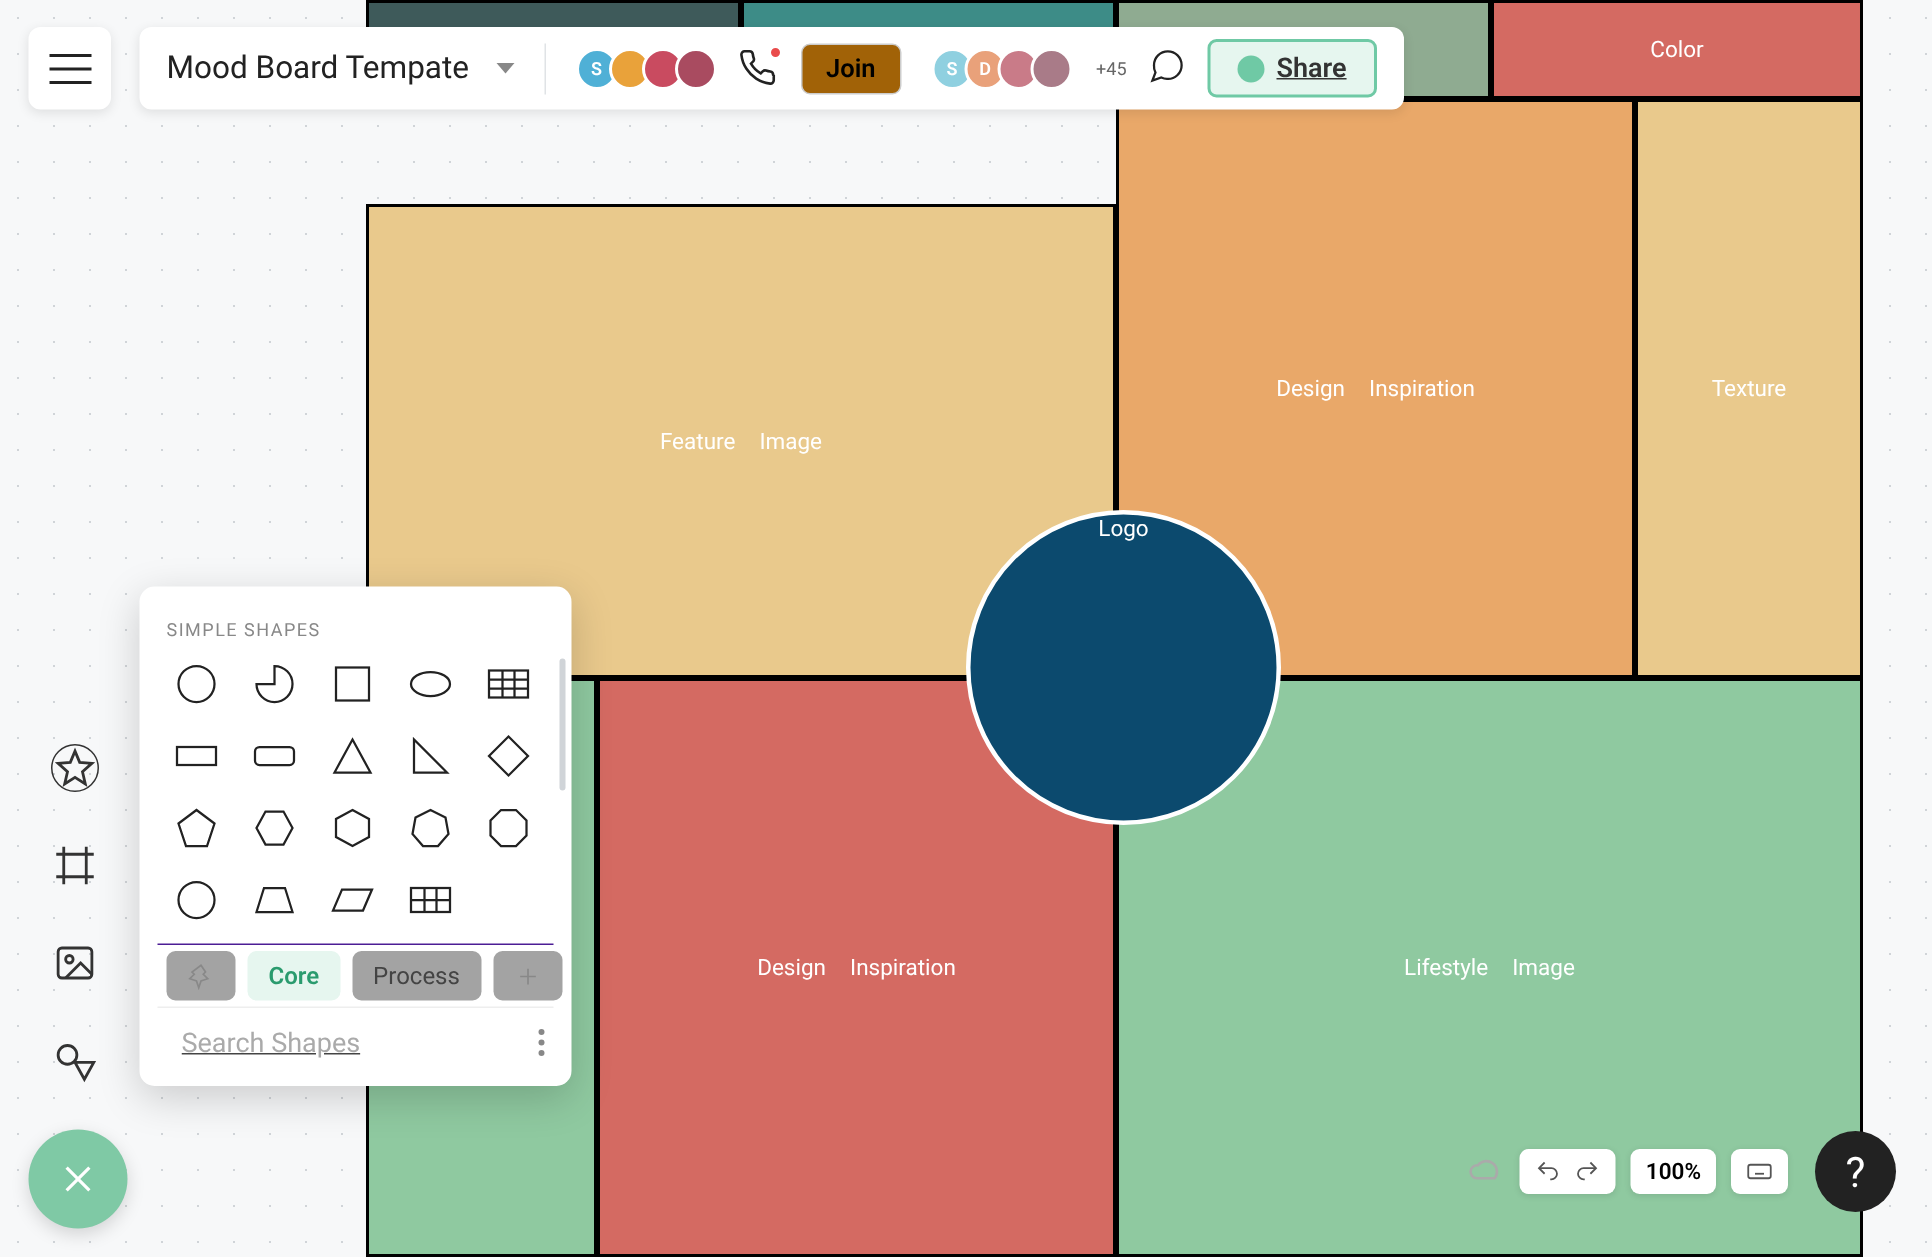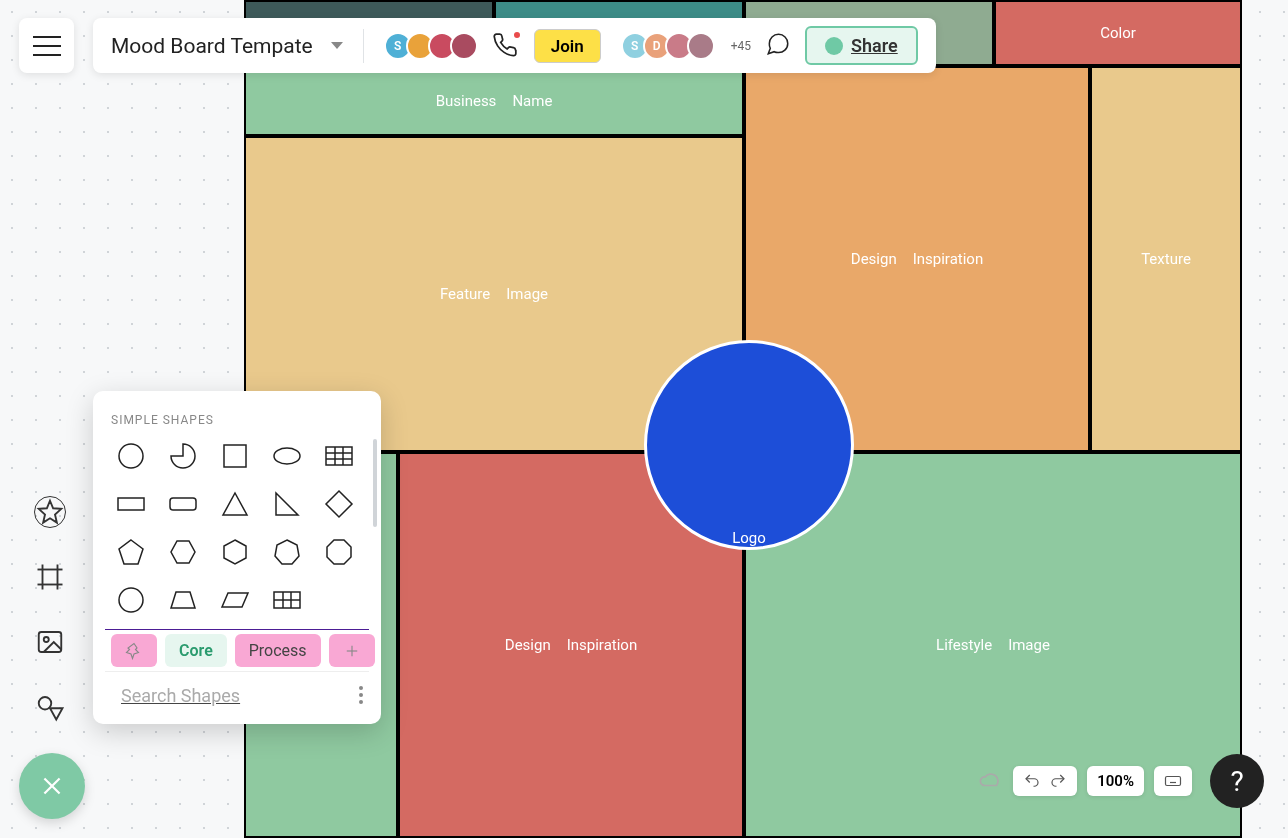--- a/index.html
+++ b/index.html
@@ -21,21 +21,21 @@
 .top-bar { position:absolute; left:93px; top:18px; height:55px; background:#fff; border-radius:8px; box-shadow:0 2px 8px rgba(0,0,0,0.1); display:flex; align-items:center; padding:0 18px; gap:14px; }
 .doc-title { font-size:21px; color:#222; }
 .dropdown-arrow { width:0; height:0; border-left:6px solid transparent; border-right:6px solid transparent; border-top:7px solid #888; margin-left:4px; }
 .vsep { width:1px; height:34px; background:#e0e3e6; margin:0 6px; }
 .avatar-row { display:flex; }
 .avatar { width:28px; height:28px; border-radius:50%; margin-left:-6px; border:2px solid #fff; display:flex; align-items:center; justify-content:center; font-size:12px; color:#fff; font-weight:600; }
 .avatar:first-child { margin-left:0; }
 .phone-wrap { position:relative; width:28px; height:28px; }
 .phone-wrap svg { width:26px; height:26px; }
 .red-dot { position:absolute; top:-2px; right:-2px; width:10px; height:10px; background:#e94b4b; border-radius:50%; border:2px solid #fff; }
-.join-btn { border:1px solid #ccc; border-radius:6px; padding:6px 16px; font-size:17px; font-weight:600; background:#fde047; cursor:pointer; }
+.join-btn { border:1px solid #ccc; border-radius:6px; padding:6px 16px; font-size:17px; font-weight:600; background:#a16207; cursor:pointer; }
 .plus-badge { font-size:12px; color:#666; margin-left:2px; }
 .comment-icon svg { width:26px; height:26px; }
 .share-btn { border:2px solid #6fc9a5; background:#e6f6ef; color:#333; border-radius:6px; padding:7px 18px; font-size:18px; font-weight:600; display:flex; align-items:center; gap:8px; cursor:pointer;text-decoration:underline; }
 .globe { width:18px; height:18px; background:#6fc9a5; border-radius:50%; display:inline-block; }
 
 
 .rail-icon { position:absolute; left:33px; width:34px; height:34px; display:flex; align-items:center; justify-content:center; cursor:pointer; }
 .rail-icon svg { width:30px; height:30px; stroke:#333; fill:none; stroke-width:1.5; }
 .rail-circle { border:1px solid #333; border-radius:50%; width:32px; height:32px; display:flex; align-items:center; justify-content:center; }
 
@@ -43,55 +43,51 @@
 .close-fab svg { width:26px; height:26px; stroke:#fff; stroke-width:2; }
 
 
 .shapes-panel { position:absolute; left:93px; top:391px; width:288px; background:#fff; border-radius:10px; box-shadow:0 8px 28px rgba(0,0,0,0.18); padding:18px 12px 10px; }
 .panel-title { font-size:12px; letter-spacing:1px; color:#888; margin:4px 0 12px 6px; }
 .shape-grid { display:grid; grid-template-columns:repeat(5,1fr); gap:14px 8px; padding:0 6px 12px; position:relative; }
 .shape-grid::after { content:""; position:absolute; right:-8px; top:0; width:4px; height:88px; background:#d0d4d8; border-radius:2px; }
 .shape-cell { width:40px; height:34px; display:flex; align-items:center; justify-content:center; cursor:pointer; }
 .shape-cell svg { width:34px; height:30px; stroke:#222; fill:none; stroke-width:1.5; }
 .tabs-row { display:flex; gap:8px; padding:4px 6px; border-top:1px solid #4c1d95; }
-.chip { padding:7px 14px; border-radius:6px; font-size:16px; background:#f9a8d4; color:#444; cursor:pointer; display:flex; align-items:center; }
+.chip { padding:7px 14px; border-radius:6px; font-size:16px; background:#a3a3a3; color:#444; cursor:pointer; display:flex; align-items:center; }
 .chip.active { background:#e6f6ef; color:#2a9b6e; font-weight:600; }
 .chip.iconchip svg { width:18px; height:18px; stroke:#888; fill:none; stroke-width:1.5; }
 .search-row { display:flex; align-items:center; gap:10px; padding:10px 6px 6px; border-top:1px solid #eee; }
 .search-row svg { width:26px; height:26px; stroke:#888; fill:none; stroke-width:1.8; }
 .search-row input { border:none; outline:none; font-size:18px; color:#444; flex:1;text-decoration:underline; }
 .search-row input::placeholder { color:#aaa; }
 .kebab { display:flex; flex-direction:column; gap:3px; cursor:pointer; }
 .kebab div { width:4px; height:4px; background:#888; border-radius:50%; }
 
 
-.logo-circle { position:absolute; width:210px; height:210px; border-radius:50%; background:#1d4ed8; border:3px solid #fff; display:flex; align-items:flex-end; justify-content:center; color:#fff; font-size:15px; }
+.logo-circle { position:absolute; width:210px; height:210px; border-radius:50%; background:#0c4a6e; border:3px solid #fff; display:flex; align-items:flex-start; justify-content:center; color:#fff; font-size:15px; }
 
 
 .bottom-tools { position:absolute; right:24px; bottom:30px; display:flex; align-items:center; gap:10px; }
 .tool-btn { background:#fff; border-radius:6px; height:30px; padding:0 10px; display:flex; align-items:center; justify-content:center; box-shadow:0 1px 4px rgba(0,0,0,0.1); font-size:15px; font-weight:600; cursor:pointer; }
 .tool-btn svg { width:18px; height:18px; stroke:#555; fill:none; stroke-width:1.6; }
 .cloud svg { width:26px; height:26px; stroke:#aaa; fill:none; stroke-width:1.6; }
 .help-fab { width:54px; height:54px; background:#222; border-radius:50%; color:#fff; font-size:28px; display:flex; align-items:center; justify-content:center; cursor:pointer; margin-left:8px; }
 </style>
 </head>
 <body>
 
 <div class="dot-bg"></div>
 
 <div class="canvas">
   <div class="tile" style="left:0;top:0;width:250px;height:66px;background:#3e5a5a;"></div>
   <div class="tile" style="left:250px;top:0;width:250px;height:66px;background:#3d8c87;"></div>
   <div class="tile" style="left:500px;top:0;width:250px;height:66px;background:#8fab91;"></div>
   <div class="tile" style="left:750px;top:0;width:248px;height:66px;background:#d46a62;">
     <span>Color</span>
-  </div>
-  <div class="tile" style="left:0;top:66px;width:500px;height:70px;background:#8fc9a0;">
-    <span>Business</span>
-    <span>Name</span>
   </div>
   <div class="tile" style="left:0;top:136px;width:500px;height:316px;background:#e9c98c;">
     <span>Feature</span>
     <span>Image</span>
   </div>
   <div class="tile" style="left:500px;top:66px;width:346px;height:386px;background:#e9a869;">
     <span>Design</span>
     <span>Inspiration</span>
   </div>
   <div class="tile" style="left:846px;top:66px;width:152px;height:386px;background:#e9c98c;">

